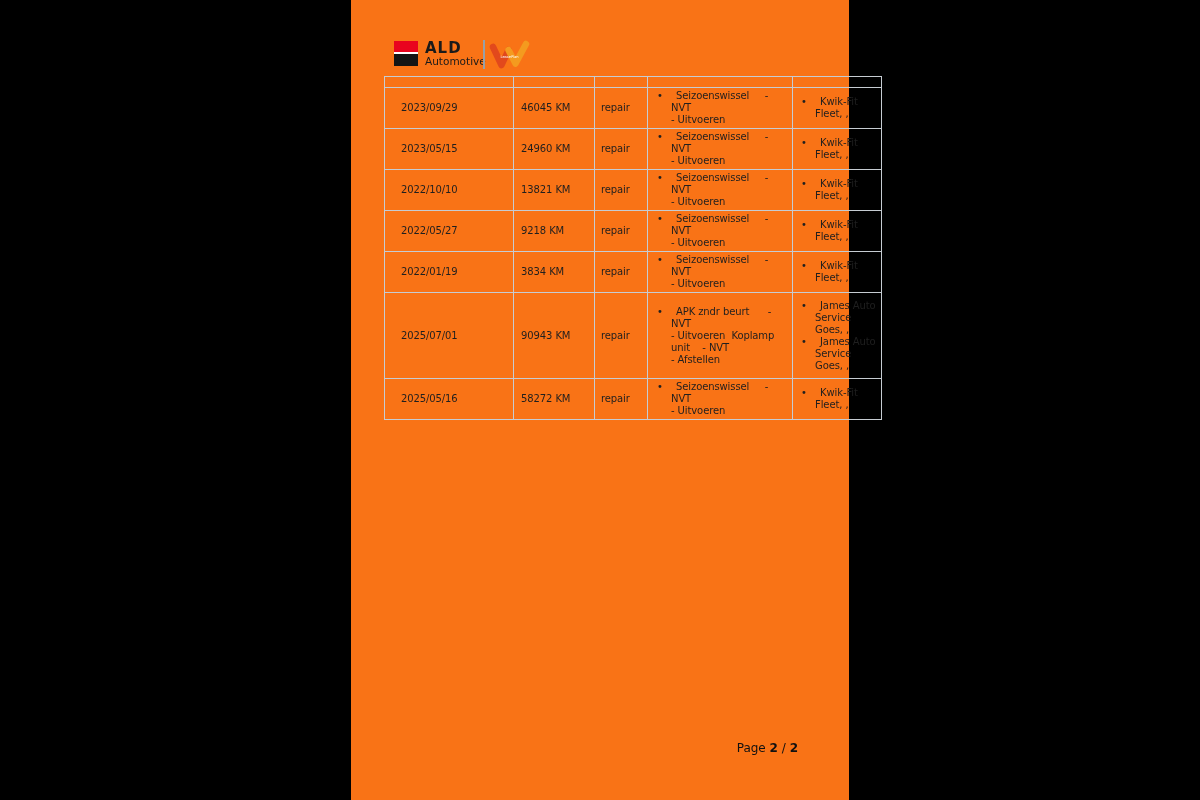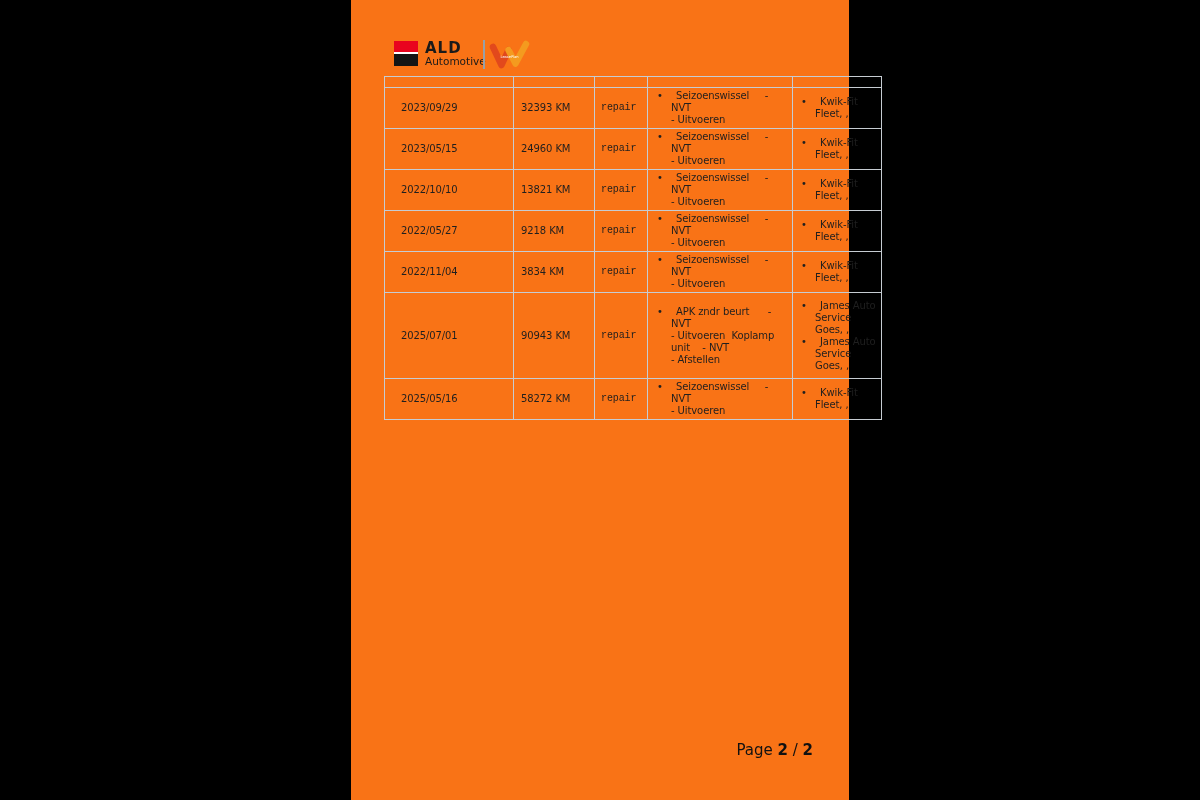--- a/index.html
+++ b/index.html
@@ -36,31 +36,31 @@
     color: #1f1f1f;
   }
   .hist-table td { border: 1px solid #c6ccd2; vertical-align: middle; padding: 2px 4px; }
   tr.thin td { height: 11px; padding: 0; }
   tr.h39 { height: 39px; }
   tr.h40 { height: 40px; }
   tr.h41 { height: 41px; }
   tr.h86 { height: 86px; }
   td.c-date { padding-left: 16px; }
   td.c-km   { padding-left: 7px; }
-  td.c-type { padding-left: 6px; font-family: Liberation Mono, monospace; }
+  td.c-type { padding-left: 6px; }
   td.c-desc { padding: 2px 10px 2px 9px; }
   td.c-loc  { padding: 2px 4px 2px 8px; }
   .li { display: flex; align-items: flex-start; }
   .bullet { flex: 0 0 14px; font-size: 10px; line-height: 12px; }
   .litext { flex: 1 1 auto; min-width: 0; }
   .line { white-space: pre; }
   .line.ind { padding-left: 5px; }
 
   
-  .footer { position: absolute; top: 741px; right: 36px; font-size: 15px; color: #111; }
+  .footer { position: absolute; top: 741px; right: 51px; font-size: 12px; color: #111; }
   .footer b { font-weight: 700; }
 </style>
 </head>
 <body>
 
 <div class="page">
 
   <div class="ald-logo">
     <div class="ald-mark">
       <div class="ald-red"></div>
@@ -91,21 +91,21 @@
       <tr class="thin">
         <td></td>
         <td></td>
         <td></td>
         <td></td>
         <td></td>
       </tr>
 
       <tr class="h39">
         <td class="c-date">2023/09/29</td>
-        <td class="c-km">32393 KM</td>
+        <td class="c-km">46045 KM</td>
         <td class="c-type">repair</td>
         <td class="c-desc">
           <div class="li">
               <span class="bullet">•</span>
             <div class="litext">
               <div class="line ind">Seizoenswissel     -</div>
               <div class="line">NVT</div>
               <div class="line">- Uitvoeren</div>
             </div>
           </div>
@@ -190,21 +190,21 @@
               <span class="bullet">•</span>
             <div class="litext">
               <div class="line ind">Kwik-Fit</div>
               <div class="line">Fleet, ,</div>
             </div>
           </div>
         </td>
       </tr>
 
       <tr class="h40">
-        <td class="c-date">2022/11/04</td>
+        <td class="c-date">2022/01/19</td>
         <td class="c-km">3834 KM</td>
         <td class="c-type">repair</td>
         <td class="c-desc">
           <div class="li">
               <span class="bullet">•</span>
             <div class="litext">
               <div class="line ind">Seizoenswissel     -</div>
               <div class="line">NVT</div>
               <div class="line">- Uitvoeren</div>
             </div>

